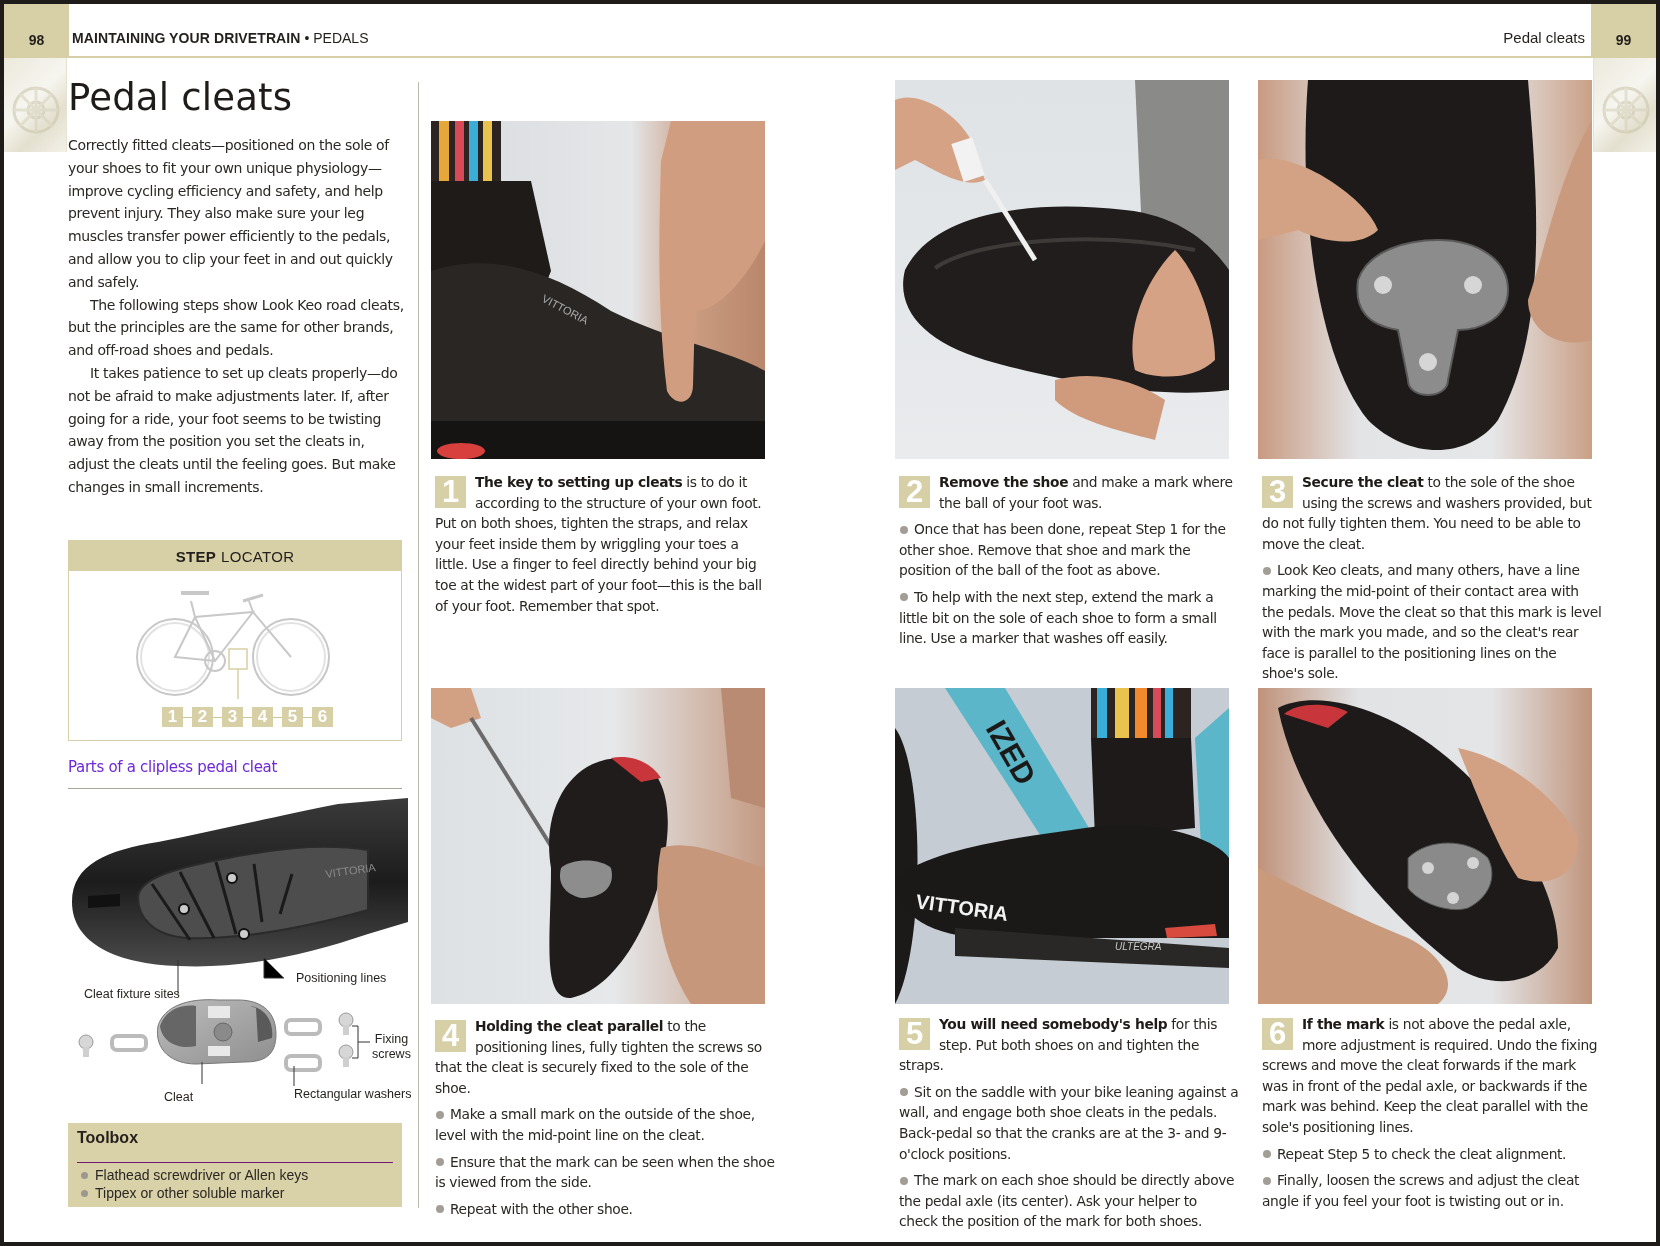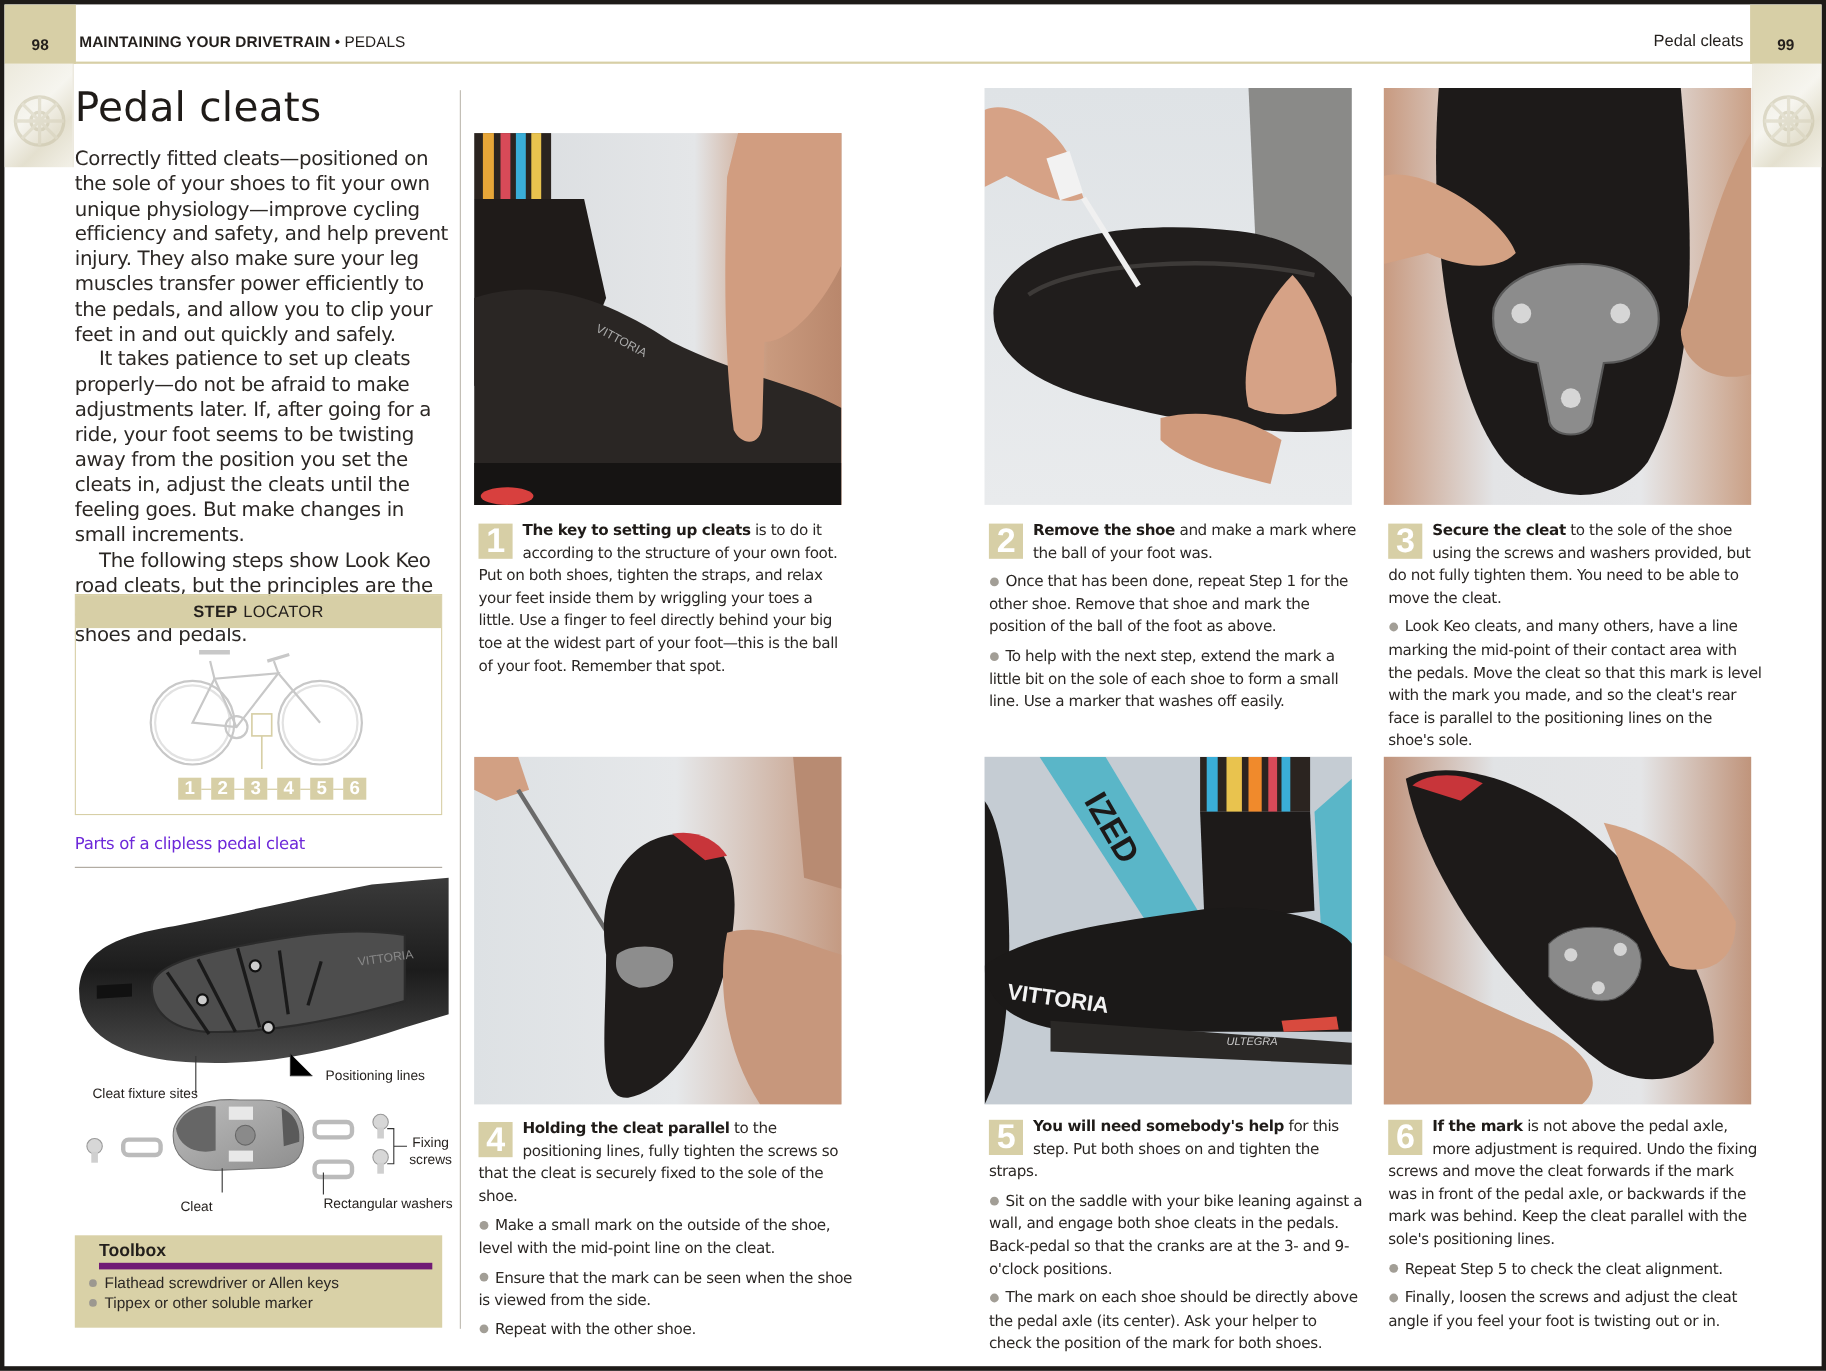--- a/index.html
+++ b/index.html
@@ -43,21 +43,21 @@
     font-size: 15px; color: #231f1c;
   }
 
   
   .page-title {
     position: absolute; left: 64px; top: 72px; font-family: "DejaVu Sans", sans-serif;
     font-size: 37px; font-weight: normal; letter-spacing: .2px; color: #1f1b18;
   }
   .intro {
     position: absolute; left: 64px; top: 130px; width: 340px;
-    font-size: 18px; line-height: 22.8px; color: #2b2724;
+    font-size: 14px; line-height: 22.8px; color: #2b2724;
     font-family: "DejaVu Sans", sans-serif; letter-spacing: -.35px;
   }
   .intro p { text-indent: 0; }
   .intro p + p { text-indent: 22px; }
 
   .step-locator {
     position: absolute; left: 64px; top: 536px; width: 334px; height: 201px;
     border: 1px solid #d7cfa6;
   }
   .sl-head {
@@ -90,21 +90,21 @@
     position: absolute; font-family: "Liberation Sans", sans-serif; font-size: 12.5px; color: #231f1c;
     white-space: nowrap;
   }
 
   .toolbox {
     position: absolute; left: 64px; top: 1119px; width: 334px; height: 84px;
     background: #d9d1a7; padding: 6px 9px;
   }
   .toolbox-title {
     font-family: "Liberation Sans", sans-serif; font-weight: bold; font-size: 16px; color: #231f1c;
-    border-bottom: 6px solid #701a75; padding-bottom: 1px; margin-bottom: 3px; margin-left: 13px;
+    border-bottom: 1px solid #701a75; padding-bottom: 15px; margin-bottom: 3px;
   }
   .toolbox ul { list-style: none; }
   .toolbox li {
     font-family: "Liberation Sans", sans-serif; font-size: 14px; color: #2b2724; line-height: 18px;
     position: relative; padding-left: 18px;
   }
   .toolbox li::before {
     content: ""; position: absolute; left: 4px; top: 6px; width: 7px; height: 7px; border-radius: 50%;
     background: #9c9890;
   }
@@ -169,22 +169,22 @@
       <span>•</span>
       <span>PEDALS</span>
     </div>
     <div class="rh-right">Pedal cleats</div>
   </div>
 
   <h1 class="page-title">Pedal cleats</h1>
 
   <div class="intro">
     <p>Correctly fitted cleats—positioned on the sole of your shoes to fit your own unique physiology—improve cycling efficiency and safety, and help prevent injury. They also make sure your leg muscles transfer power efficiently to the pedals, and allow you to clip your feet in and out quickly and safely.</p>
+    <p>The following steps show Look Keo road cleats, but the principles are the same for other brands, and off-road shoes and pedals.</p>
     <p>It takes patience to set up cleats properly—do not be afraid to make adjustments later. If, after going for a ride, your foot seems to be twisting away from the position you set the cleats in, adjust the cleats until the feeling goes. But make changes in small increments.</p>
-    <p>The following steps show Look Keo road cleats, but the principles are the same for other brands, and off-road shoes and pedals.</p>
   </div>
 
   <div class="step-locator">
     <div class="sl-head">
       <b>STEP</b>
       <span>LOCATOR</span>
     </div>
     <div class="sl-body">
       <svg class="bike" width="200" height="125" viewBox="0 0 200 125">
         <g fill="none" stroke="#c8c8c8" stroke-width="2">

